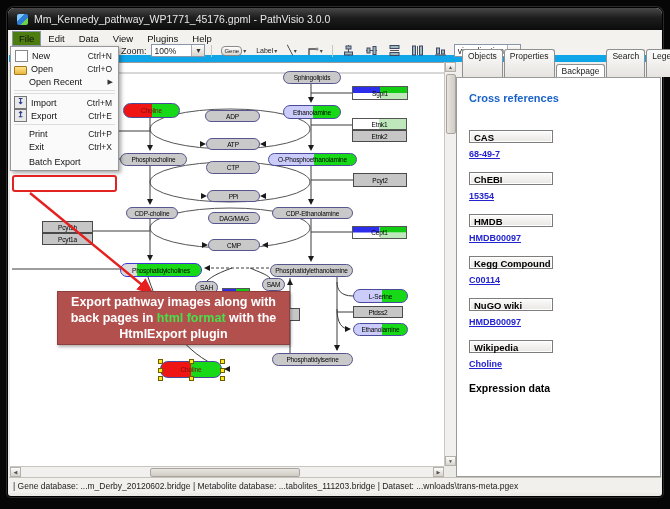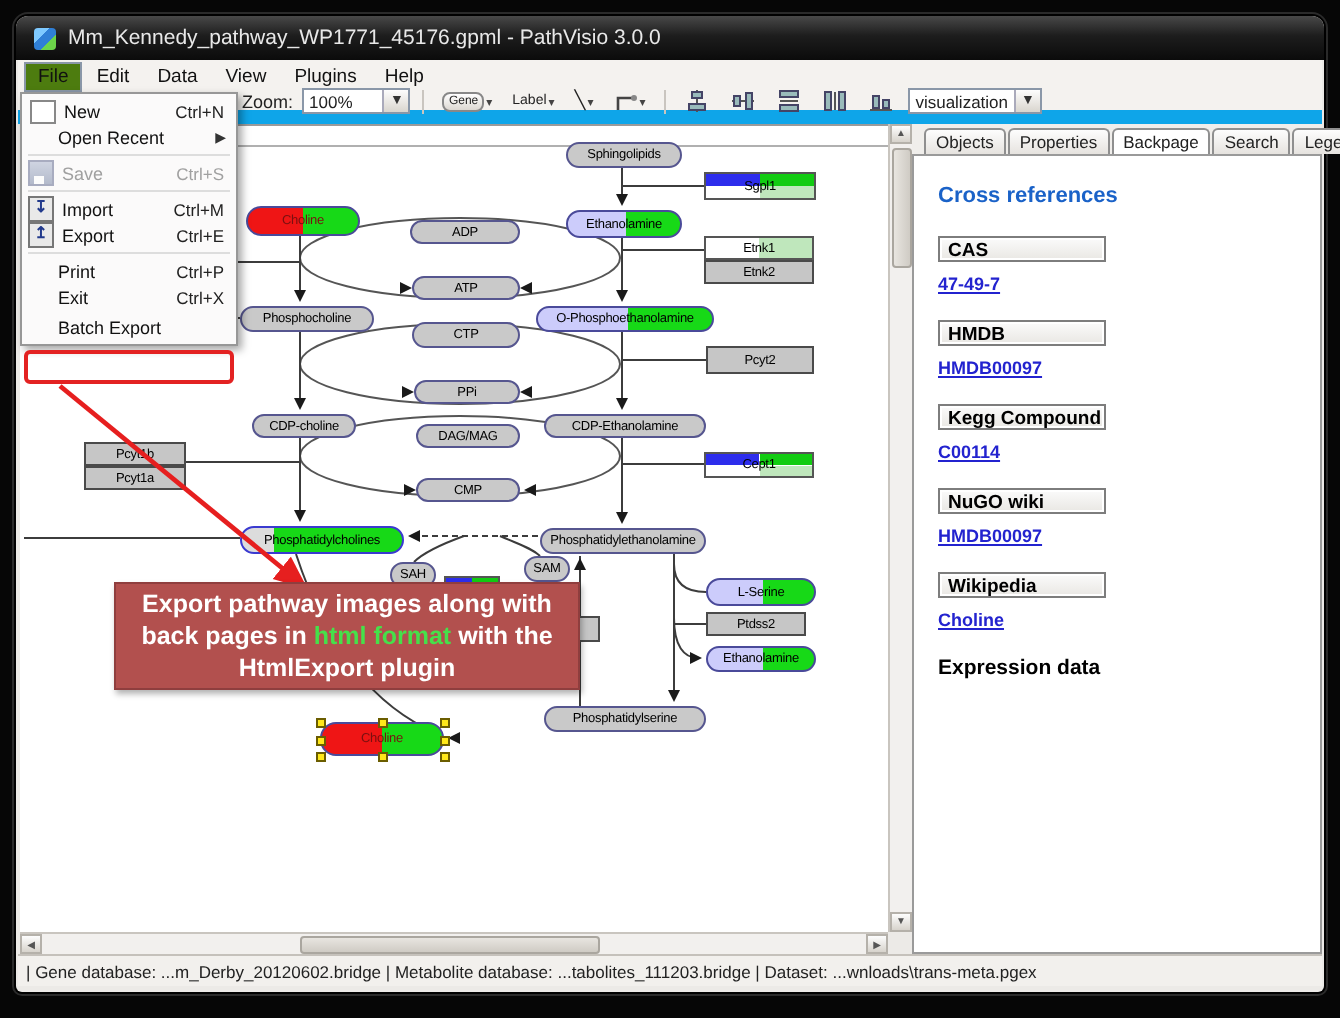--- a/index.html
+++ b/index.html
@@ -38,24 +38,24 @@
   .handle{position:absolute;width:5px;height:5px;background:#ffe81a;border:1px solid #6b5d00;box-sizing:border-box;z-index:5}
   
   .vscroll{position:absolute;left:444px;top:62px;width:12px;height:404px;background:#f2f0ee;border-left:1px solid #c9c5bf;box-sizing:border-box;z-index:2}
   .hscroll{position:absolute;left:10px;top:466px;width:434px;height:11px;background:#f2f0ee;border-top:1px solid #c9c5bf;box-sizing:border-box;z-index:2;display:flex;align-items:center}
   .sbtn{width:11px;height:10px;background:linear-gradient(#fdfdfd,#d7d3cc);border:1px solid #b5b1aa;box-sizing:border-box;font-size:5px;color:#555;display:flex;align-items:center;justify-content:center}
   .vthumb{position:absolute;left:1px;top:12px;width:10px;height:60px;background:linear-gradient(90deg,#e8e5e0,#cfcbc4);border:1px solid #aaa69f;border-radius:2px;box-sizing:border-box}
   .hthumb{position:absolute;left:140px;top:1px;width:150px;height:9px;background:linear-gradient(#e8e5e0,#cfcbc4);border:1px solid #aaa69f;border-radius:2px;box-sizing:border-box}
   
   .panel{position:absolute;left:456px;top:62px;width:205px;height:415px;background:#f0eeeb;z-index:2;box-sizing:border-box}
   .tabs{position:absolute;left:0;top:0;right:0;height:15px;display:flex;align-items:flex-end;padding-left:6px;gap:1px;font-size:8.5px}
-  .tab{border:1px solid #8f8f8f;border-bottom:none;border-radius:3px 3px 0 0;background:linear-gradient(#fdfdfd,#e6e3df);padding:1px 5px 1px 5px;color:#222}
+  .tab{border:1px solid #8f8f8f;border-bottom:none;border-radius:3px 3px 0 0;background:linear-gradient(#fdfdfd,#e6e3df);padding:1px 5px 16px 5px;color:#222}
   .tab.active{background:#fff;padding-bottom:2px;position:relative;top:1px}
   .pcontent{position:absolute;left:0;top:15px;right:0;bottom:0;background:#fff;border:1px solid #9a9a9a;box-sizing:border-box;padding:14px 0 0 12px;overflow:hidden}
-  .xref-head{color:#1a62c8;font-weight:bold;font-size:11px;margin-bottom:14px}
+  .xref-head{color:#1a62c8;font-weight:bold;font-size:11px;margin-bottom:26px}
   .xsec{margin-bottom:13px}
   .xsec .hd{width:84px;height:13px;line-height:13px;background:linear-gradient(#fbfbfb,#e9e7e3);border:1px solid #7d7d7d;box-shadow:inset 0 0 0 1px #fff;font-size:9.5px;font-weight:bold;padding-left:4px;box-sizing:border-box;color:#000}
   .xsec .vl{margin-top:6px;font-size:9px;color:#000}
   .xsec .vl.link{color:#2323cf;font-weight:bold;text-decoration:underline}
   .exp-head{font-weight:bold;font-size:10.5px;color:#000;margin-top:3px}
   
   .statusbar{position:absolute;left:9px;top:477px;width:652px;height:16px;background:#f2f0ed;border-top:1px solid #c5c1bb;font-size:8.5px;color:#222;display:flex;align-items:center;padding-left:4px;box-sizing:border-box;z-index:2;white-space:nowrap;overflow:hidden}
   
   .filemenu{position:absolute;left:10px;top:46px;width:109px;background:#fbfafa;border:1px solid #979797;box-shadow:2px 2px 4px rgba(0,0,0,.35);z-index:10;padding:2px 0;box-sizing:border-box}
   .mi{height:13px;display:flex;align-items:center;font-size:9px;color:#111;padding:0 3px;position:relative}
@@ -337,21 +337,25 @@
     <span class="tab">Objects</span>
     <span class="tab">Properties</span>
     <span class="tab active">Backpage</span>
     <span class="tab">Search</span>
     <span class="tab">Legend</span>
   </div>
   <div class="pcontent">
     <div class="xref-head">Cross references</div>
     <div class="xsec">
       <div class="hd">CAS</div>
-      <div class="vl link">47-49-7</div>
+      <div class="vl link">68-49-7</div>
+    </div>
+    <div class="xsec">
+      <div class="hd">ChEBI</div>
+      <div class="vl link">15354</div>
     </div>
     <div class="xsec">
       <div class="hd">HMDB</div>
       <div class="vl link">HMDB00097</div>
     </div>
     <div class="xsec">
       <div class="hd">Kegg Compound</div>
       <div class="vl link">C00114</div>
     </div>
     <div class="xsec">
@@ -370,30 +374,30 @@
   <span>| Gene database: ...m_Derby_20120602.bridge | Metabolite database: ...tabolites_111203.bridge | Dataset: ...wnloads\trans-meta.pgex</span>
 </div>
 
 <div class="filemenu">
   <div class="mi">
     <span class="ic ic-new"></span>
     <span class="lbl">New</span>
       <span class="sc">Ctrl+N</span>
   </div>
   <div class="mi">
+    <span class="ic ic-open"></span>
+    <span class="lbl">Open</span>
+      <span class="sc">Ctrl+O</span>
+  </div>
+  <div class="mi">
     <span class="ic"></span>
     <span class="lbl">Open Recent</span>
       <span class="sub">▶</span>
   </div>
   <div class="msep"></div>
-  <div class="mi disabled">
-    <span class="ic ic-save"></span>
-    <span class="lbl">Save</span>
-      <span class="sc">Ctrl+S</span>
-  </div>
   <div class="msep"></div>
   <div class="mi">
     <span class="ic ic-port">↧</span>
     <span class="lbl">Import</span>
       <span class="sc">Ctrl+M</span>
   </div>
   <div class="mi">
     <span class="ic ic-port">↥</span>
     <span class="lbl">Export</span>
       <span class="sc">Ctrl+E</span>

